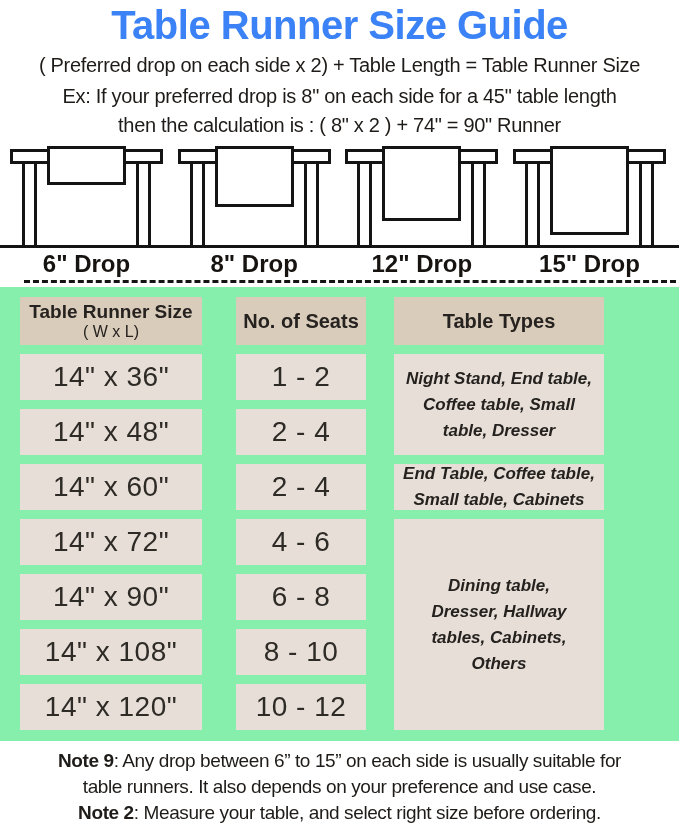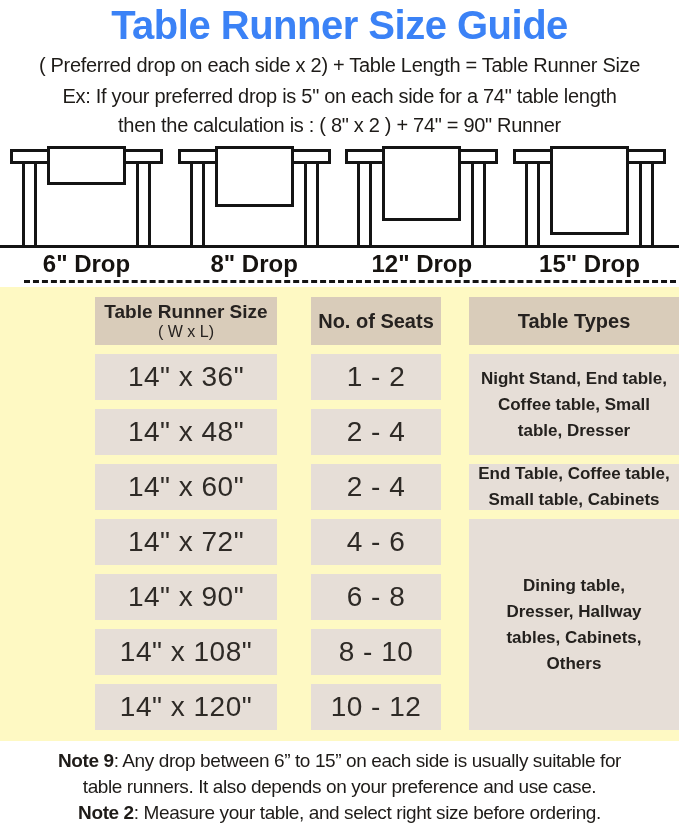--- a/index.html
+++ b/index.html
@@ -43,23 +43,23 @@
   }
   .dashed-divider {
     border-top:3px dashed #141414;
     margin:1px 3px 0 24px;
     height:0;
   }
 
   .panel {
     margin-top:4px;
     height:454px;
-    background:#fef9c3;
+    background:#86efac;
     padding:10px 0 0 20px;
-    display:flex; align-items:flex-start;justify-content:flex-end;
+    display:flex; align-items:flex-start;
   }
   .col { display:flex; flex-direction:column; }
   .col-size  { width:182px; }
   .col-seats { width:130px; margin-left:34px; }
   .col-types { width:210px; margin-left:28px; }
 
   .hdr {
     height:48px; margin-bottom:9px; background:#d9ccba;
     display:flex; flex-direction:column; align-items:center; justify-content:center;
     text-align:center; color:#262220;
@@ -73,41 +73,41 @@
     display:flex; align-items:center; justify-content:center;
     font-size:28px; font-weight:400; letter-spacing:0.5px; color:#2e2a26;
     white-space:nowrap;
   }
   .col .cell:last-child { margin-bottom:0; }
 
   .tbox {
     background:#e6ded7; margin-bottom:9px;
     display:flex; align-items:center; justify-content:center;
     text-align:center; white-space:pre-line;
-    font-size:17px; font-weight:700; line-height:26px; color:#24211e;
+    font-size:17px; font-weight:700; line-height:26px; color:#24211e;font-style:italic;
   }
   .tbox-a { height:101px; }
   .tbox-b { height:46px; }
   .tbox-c { height:211px; margin-bottom:0; }
 
   .notes { margin-top:7px; text-align:center; }
   .note-line {
     font-size:19px; line-height:26px; letter-spacing:-0.4px;
     white-space:nowrap; color:#1e1b18;
   }
   .note-line b { font-weight:700; }
 </style>
 </head>
 <body>
 
 <div class="page">
 
   <div class="title">Table Runner Size Guide</div>
   <div class="subline formula">( Preferred drop on each side x 2) + Table Length = Table Runner Size</div>
-  <div class="subline ex1">Ex: If your preferred drop is 5" on each side for a 74" table length</div>
+  <div class="subline ex1">Ex: If your preferred drop is 8" on each side for a 45" table length</div>
   <div class="subline ex2">then the calculation is : ( 8" x 2 ) + 74" = 90" Runner</div>
 
   <div class="illus-row">
     <svg width="153" height="100" viewBox="0 0 153 100">
       <line x1="13.5" y1="16" x2="13.5" y2="100" stroke="#141414" stroke-width="3"></line>
       <line x1="25.5" y1="16" x2="25.5" y2="100" stroke="#141414" stroke-width="3"></line>
       <line x1="127.5" y1="16" x2="127.5" y2="100" stroke="#141414" stroke-width="3"></line>
       <line x1="139.5" y1="16" x2="139.5" y2="100" stroke="#141414" stroke-width="3"></line>
       <rect x="1.5" y="5.5" width="150" height="12" fill="#ffffff" stroke="#141414" stroke-width="3"></rect>
       <rect x="38.5" y="2.5" width="76" height="36" fill="#ffffff" stroke="#141414" stroke-width="3"></rect>

